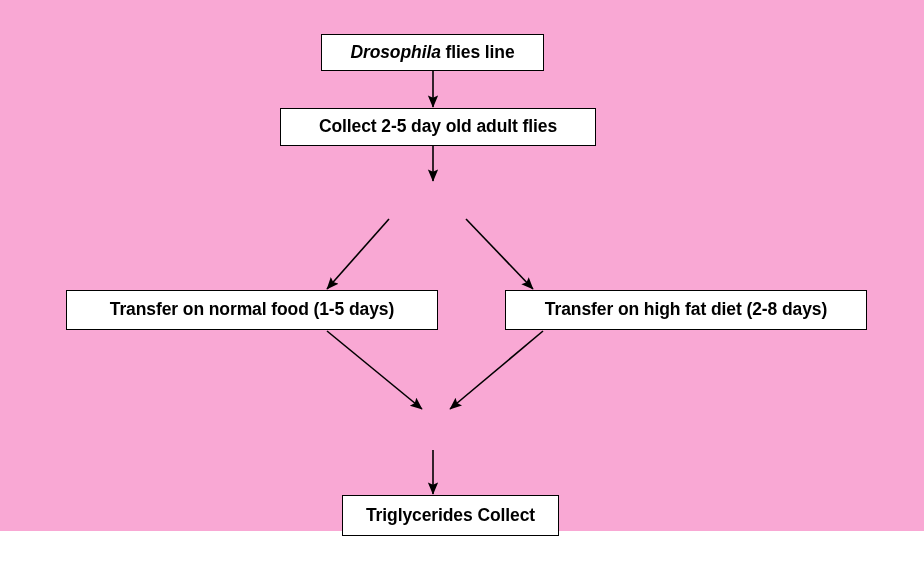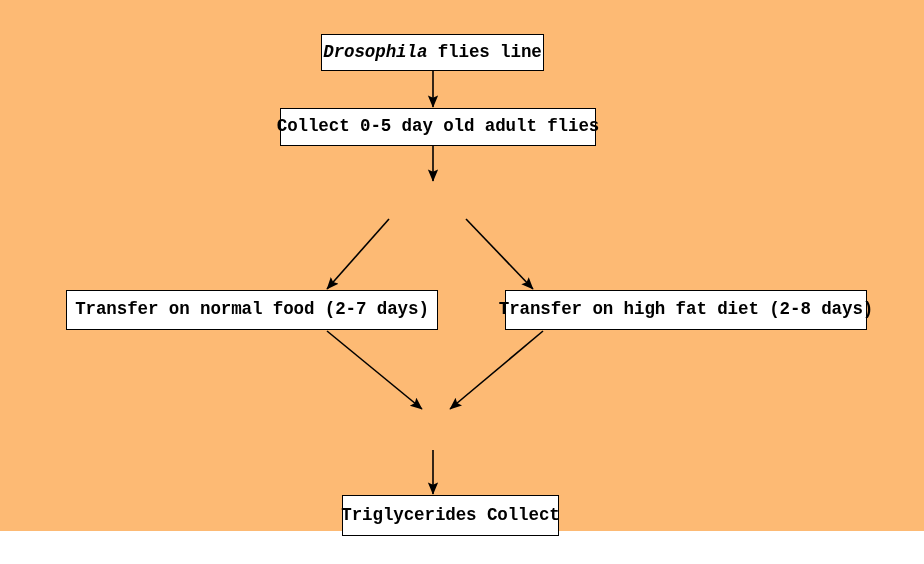--- a/index.html
+++ b/index.html
@@ -10,22 +10,21 @@
   body {
     width: 924px;
     height: 564px;
     font-family: "Liberation Sans", sans-serif;
     overflow: hidden;
   }
   #flowchart-root {
     position: relative;
     width: 924px;
     height: 531px;
-    background: #fdba74;
-    font-family: Liberation Mono, monospace;
+    background: #f9a8d4;
   }
   #edges-layer {
     position: absolute;
     left: 0;
     top: 0;
     width: 924px;
     height: 564px;
   }
   .node-box {
     position: absolute;
@@ -77,26 +76,26 @@
       </g>
   </svg>
 
   <div class="node-box" style="left: 321px; top: 34px; width: 223px; height: 37px;">
     <span class="node-label">
       <span class="em">Drosophila</span><span> flies line</span>
     </span>
   </div>
 
   <div class="node-box" style="left: 280px; top: 108px; width: 316px; height: 38px;">
-    <span class="node-label">Collect 0-5 day old adult flies</span>
+    <span class="node-label">Collect 2-5 day old adult flies</span>
   </div>
 
 
   <div class="node-box" style="left: 66px; top: 290px; width: 372px; height: 40px;">
-    <span class="node-label">Transfer on normal food (2-7  days)</span>
+    <span class="node-label">Transfer on normal food (1-5  days)</span>
   </div>
 
   <div class="node-box" style="left: 505px; top: 290px; width: 362px; height: 40px;">
     <span class="node-label">Transfer on high fat diet (2-8  days)</span>
   </div>
 
 
   <div class="node-box" style="left: 342px; top: 495px; width: 217px; height: 41px;">
     <span class="node-label">Triglycerides Collect</span>
   </div>

